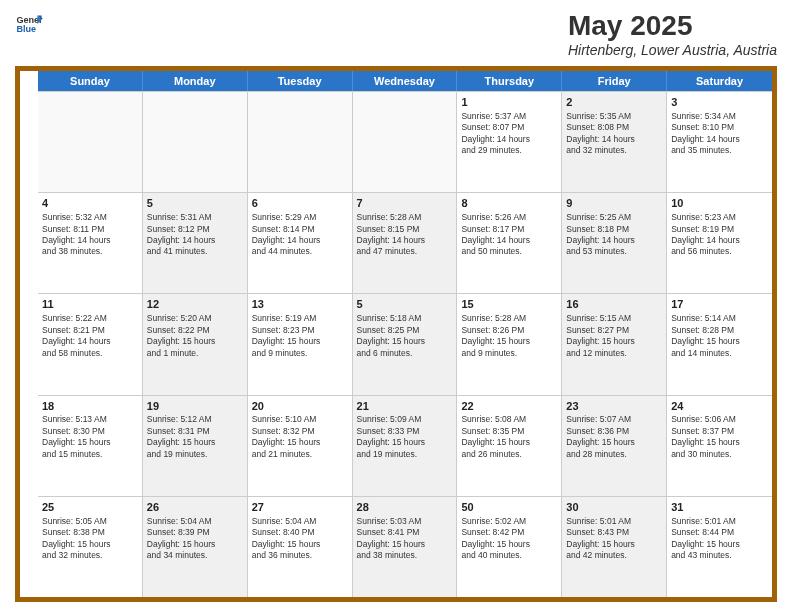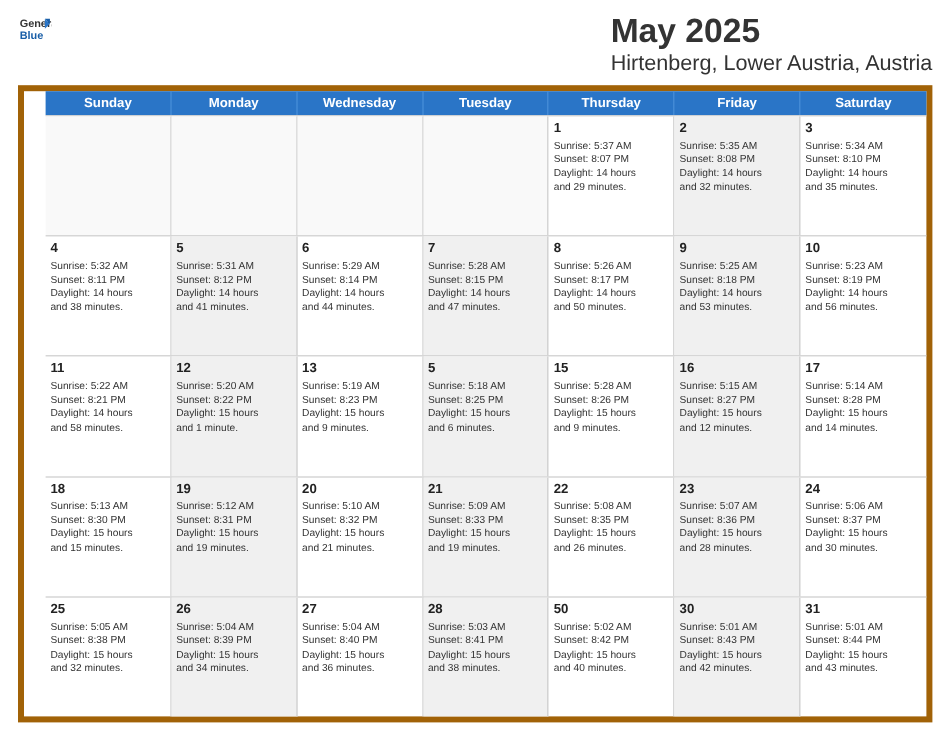--- a/index.html
+++ b/index.html
@@ -34,22 +34,23 @@
     }
     .title-block {
       text-align: left;
     }
     .main-title {
       font-size: 28px;
       font-weight: bold;
       color: #333;
     }
     .subtitle {
-      font-size: 18px;
+      font-size: 14px;
       color: #333;
+      font-style: italic;
     }
     .calendar {
       flex: 1;
       display: flex;
       flex-direction: column;
       border: 5px solid #a16207;
       padding-left: 18px;
     }
     .cal-header {
       display: grid;
@@ -110,22 +111,22 @@
     <div class="title-block">
       <div class="main-title">May 2025</div>
       <div class="subtitle">Hirtenberg, Lower Austria, Austria</div>
     </div>
   </div>
 
   <div class="calendar">
     <div class="cal-header">
     <div class="cal-header-cell">Sunday</div>
         <div class="cal-header-cell">Monday</div>
+        <div class="cal-header-cell">Tuesday</div>
         <div class="cal-header-cell">Wednesday</div>
-        <div class="cal-header-cell">Tuesday</div>
         <div class="cal-header-cell">Thursday</div>
         <div class="cal-header-cell">Friday</div>
         <div class="cal-header-cell">Saturday</div>
       </div>
     <div class="cal-body">
     <div class="cal-row">
           <div class="cal-cell empty"></div>
           <div class="cal-cell empty"></div>
           <div class="cal-cell empty"></div>
           <div class="cal-cell empty"></div>

